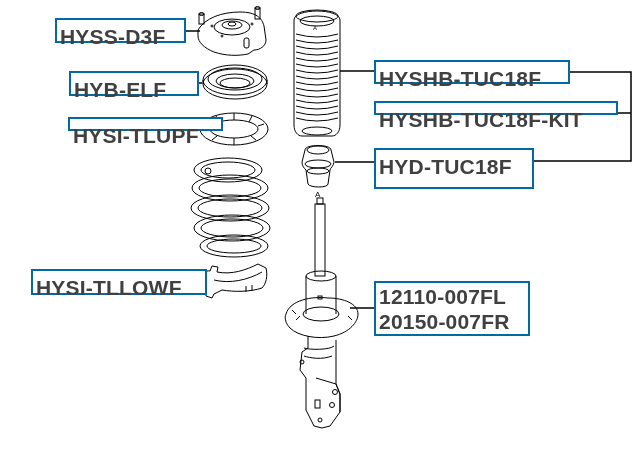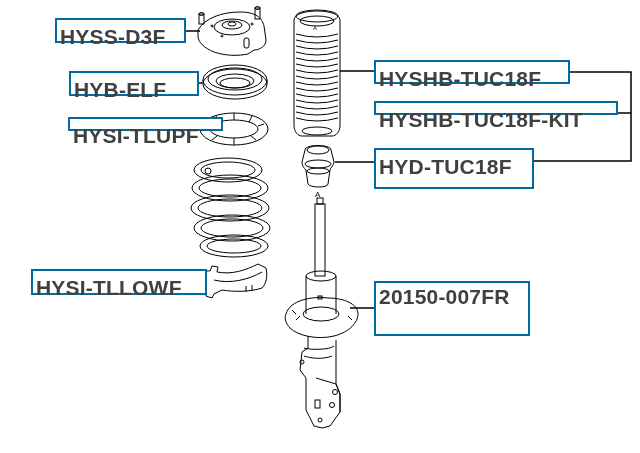--- a/index.html
+++ b/index.html
@@ -159,14 +159,15 @@
 
 <div class="label" style="left:374px; top:101px; width:244px; height:14px;">
   <span>HYSHB-TUC18F-KIT</span>
 </div>
 
 <div class="label" style="left:374px; top:148px; width:160px; height:41px;">
   <span>HYD-TUC18F</span>
 </div>
 
 <div class="label multi" style="left:374px; top:281px; width:156px; height:55px;">
+  <span>12110-007FL</span>
   <span>20150-007FR</span>
 </div>
 
 </body></html>

